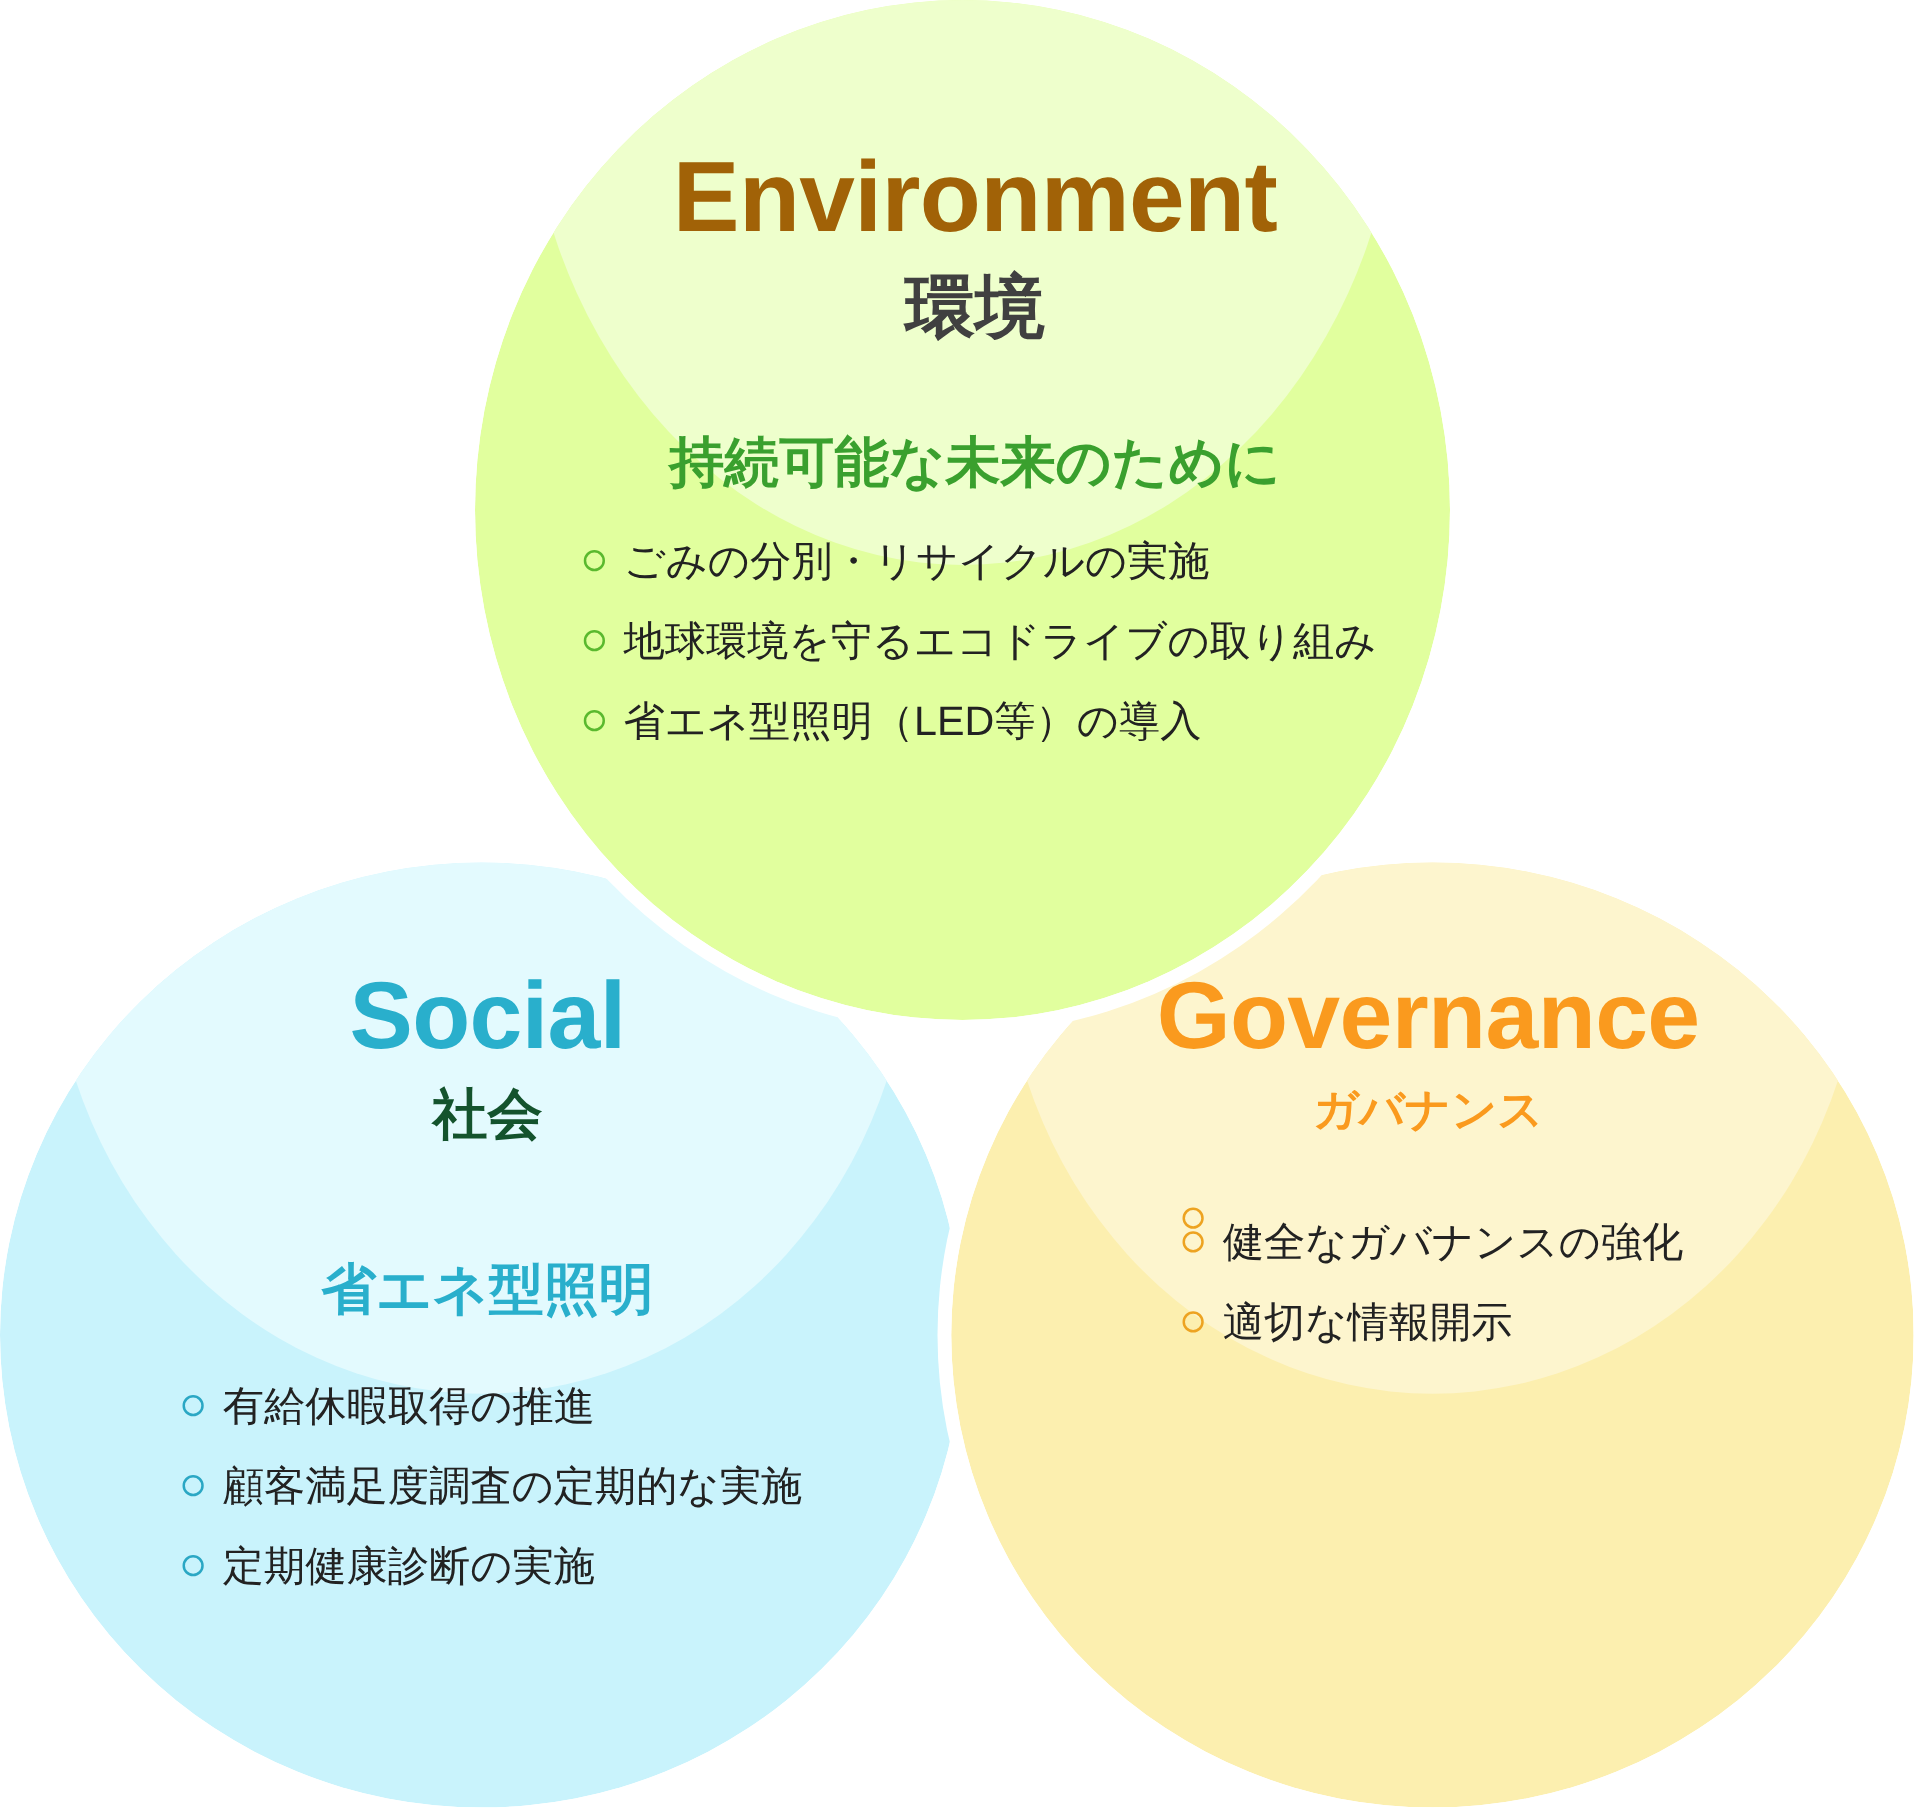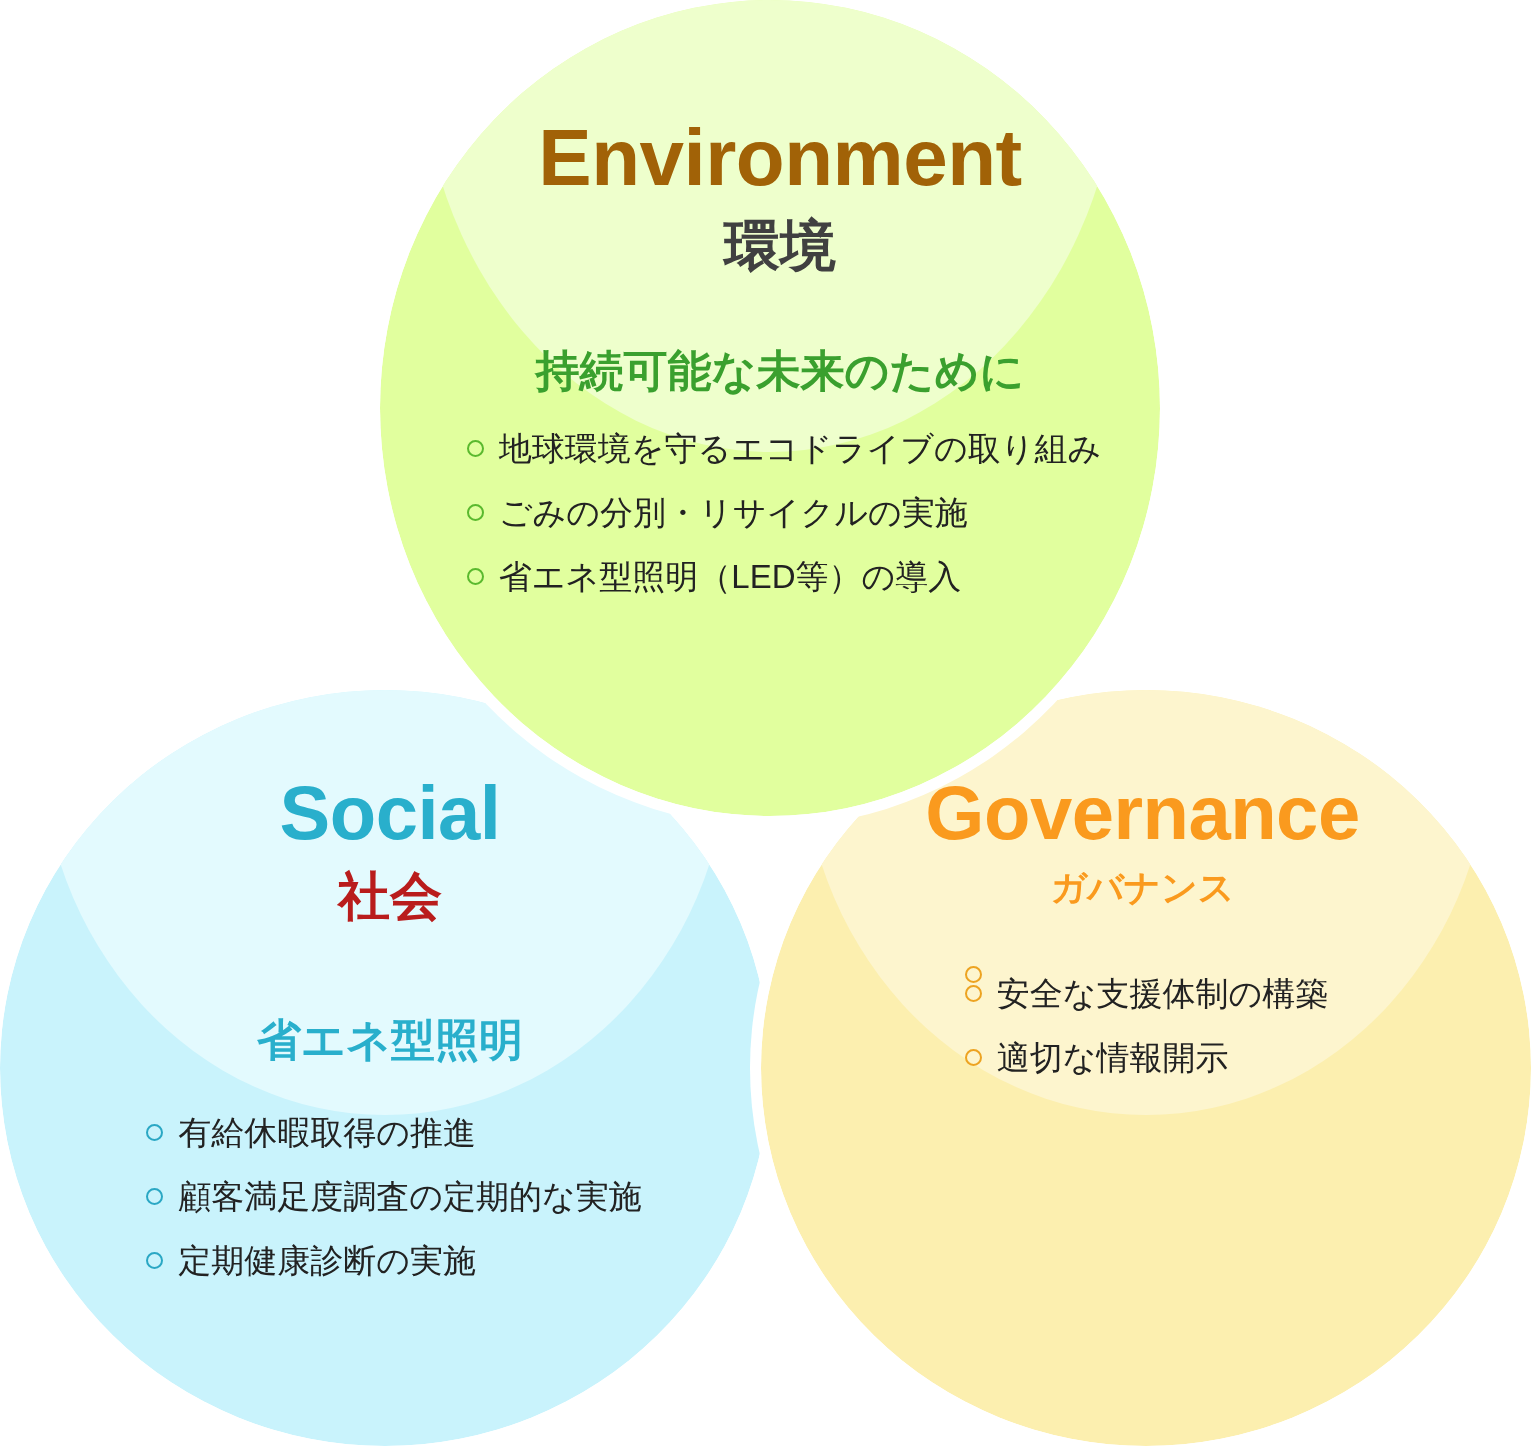--- a/index.html
+++ b/index.html
@@ -111,22 +111,22 @@
   #soc-content {
     left: 20px;
     top: 775px;
     width: 740px;
   }
   #soc-content .title-en {
     font-size: 76px;
     color: #29afcc;
   }
   #soc-content .title-ja {
-    font-size: 52px;
-    color: #b91c1c;
+    font-size: 44px;
+    color: #14532d;
     margin-top: 19px;
   }
   #soc-content .lead {
     font-size: 44px;
     color: #29afcc;
     margin-top: 94px;
   }
   #soc-content .bullets {
     margin-top: 47px;
   }
@@ -221,25 +221,25 @@
 
   <div class="layer-text">
 
     <div class="circle-content" id="env-content">
       <div class="title-en">Environment</div>
       <div class="title-ja">環境</div>
       <div class="lead">持続可能な未来のために</div>
       <ul class="bullets">
         <li>
           <span class="bullet-marker"></span>
+          <span>ごみの分別・リサイクルの実施</span>
+        </li>
+        <li>
+          <span class="bullet-marker"></span>
           <span>地球環境を守るエコドライブの取り組み</span>
-        </li>
-        <li>
-          <span class="bullet-marker"></span>
-          <span>ごみの分別・リサイクルの実施</span>
         </li>
         <li>
           <span class="bullet-marker"></span>
           <span>省エネ型照明（LED等）の導入</span>
         </li>
       </ul>
     </div>
 
     <div class="circle-content" id="soc-content">
       <div class="title-en">Social</div>
@@ -263,21 +263,21 @@
 
     <div class="circle-content" id="gov-content">
       <div class="title-en">Governance</div>
       <div class="title-ja">ガバナンス</div>
       <ul class="bullets">
         <li>
           <span class="bullet-marker"></span>
         </li>
         <li>
           <span class="bullet-marker"></span>
-          <span>安全な支援体制の構築</span>
+          <span>健全なガバナンスの強化</span>
         </li>
         <li>
           <span class="bullet-marker"></span>
           <span>適切な情報開示</span>
         </li>
       </ul>
     </div>
 
   </div>
 </div>

